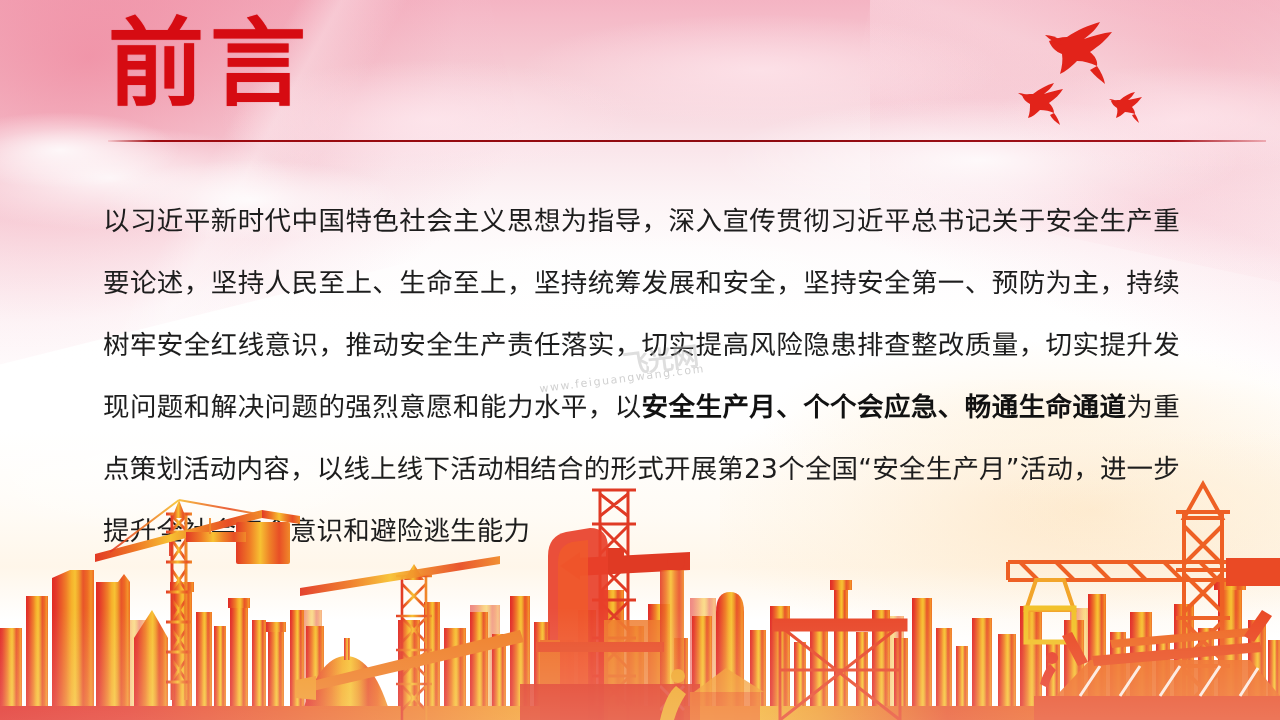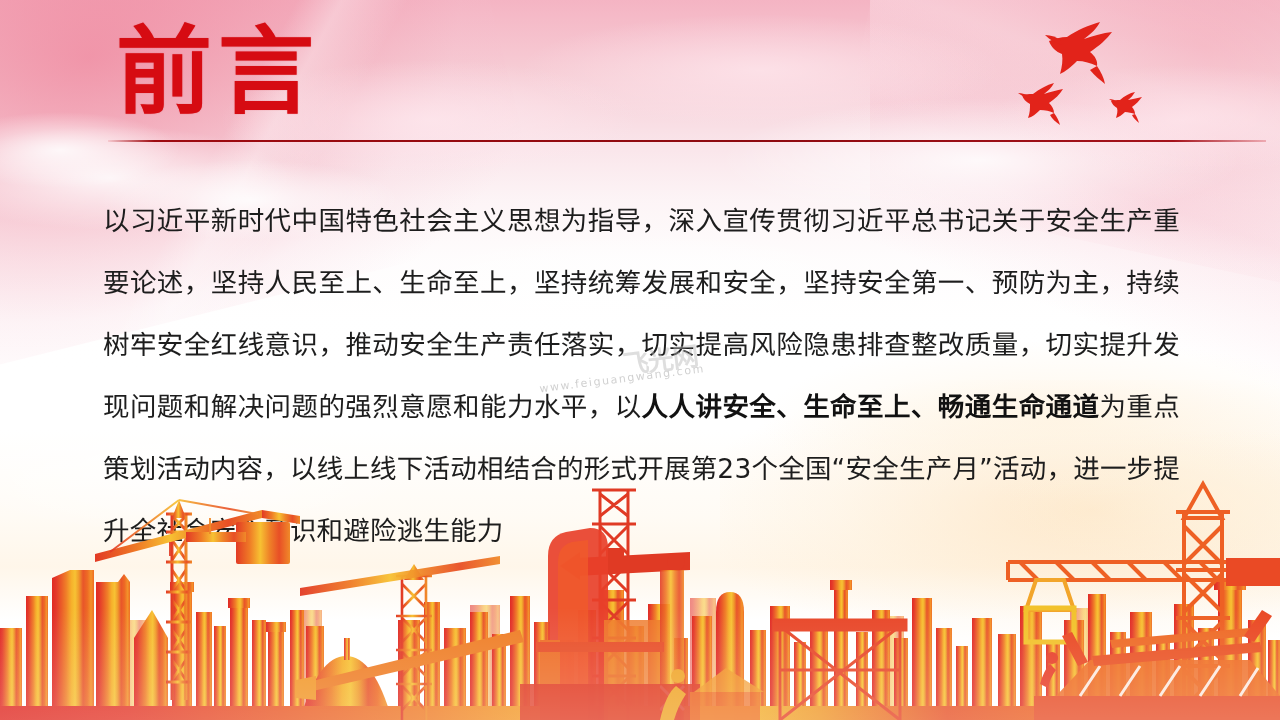--- a/index.html
+++ b/index.html
@@ -104,21 +104,21 @@
   }
 
   
   .title-block {
     position: absolute;
     left: 108px;
     top: 14px;
     width: 1158px;
   }
   .page-title {
-    margin: 8px;
+    margin: 0;
     font-family: "DejaVu Sans", "Liberation Sans", sans-serif;
     font-size: 96px;
     line-height: 1.06;
     font-weight: 700;
     color: #d60b12;
     letter-spacing: 6px;
     text-shadow: 0 0 1px rgba(214,11,18,0.5);
   }
   .title-rule {
     position: absolute;
@@ -274,21 +274,21 @@
                C128 91 133 90 137 89 C134 93 131 96 127 99
                C129 101 130 104 130 106 C127 105 123 104 120 104
                C117 107 114 109 111 110 C112 106 113 103 112 100
                C109 98 107 96 106 93 C109 92 112 92 115 92 Z"></path>
       <path d="M113 94 C110 92 107 91 104 91 C107 93 110 95 113 96 Z"></path>
       <path d="M130 106 C132 109 133 112 134 115 C131 112 128 110 127 107 Z"></path>
     </g>
   </svg>
 
   <div class="body-text">
-    <span>以习近平新时代中国特色社会主义思想为指导，深入宣传贯彻习近平总书记关于安全生产重要论述，坚持人民至上、生命至上，坚持统筹发展和安全，坚持安全第一、预防为主，持续树牢安全红线意识，推动安全生产责任落实，切实提高风险隐患排查整改质量，切实提升发现问题和解决问题的强烈意愿和能力水平，以</span><b>人人讲安全、生命至上、畅通生命通道</b><span>为重点策划活动内容，以线上线下活动相结合的形式开展第23个全国“安全生产月”活动，进一步提升全社会安全意识和避险逃生能力</span>
+    <span>以习近平新时代中国特色社会主义思想为指导，深入宣传贯彻习近平总书记关于安全生产重要论述，坚持人民至上、生命至上，坚持统筹发展和安全，坚持安全第一、预防为主，持续树牢安全红线意识，推动安全生产责任落实，切实提高风险隐患排查整改质量，切实提升发现问题和解决问题的强烈意愿和能力水平，以</span><b>安全生产月、个个会应急、畅通生命通道</b><span>为重点策划活动内容，以线上线下活动相结合的形式开展第23个全国“安全生产月”活动，进一步提升全社会安全意识和避险逃生能力</span>
   </div>
 
   <div class="watermark">
     <div class="wm-logo">飞光网</div>
     <div class="wm-text">www.feiguangwang.com</div>
   </div>
 
   <svg class="skyline" viewBox="0 0 1280 250" preserveAspectRatio="none">
     <defs>
       <linearGradient id="sky" x1="0" y1="0" x2="1" y2="0">

